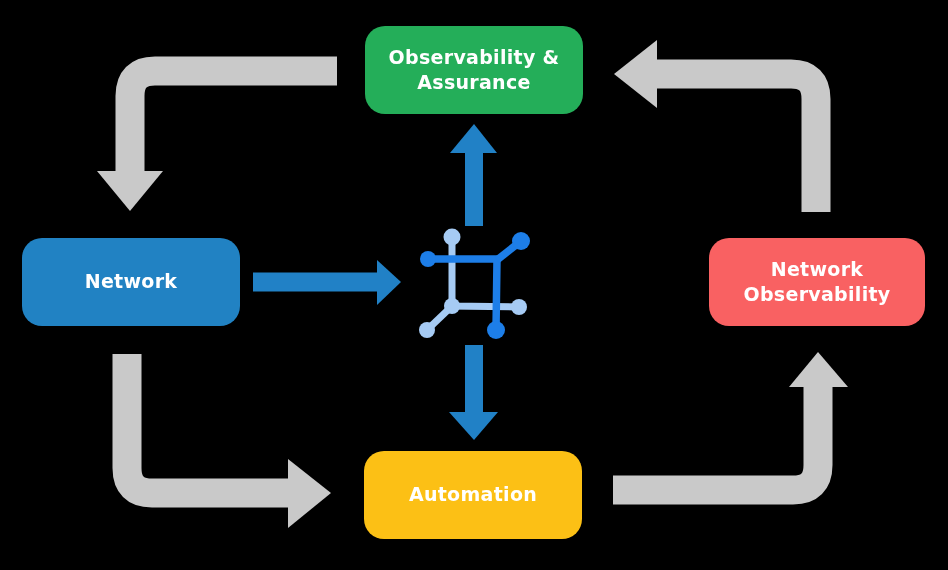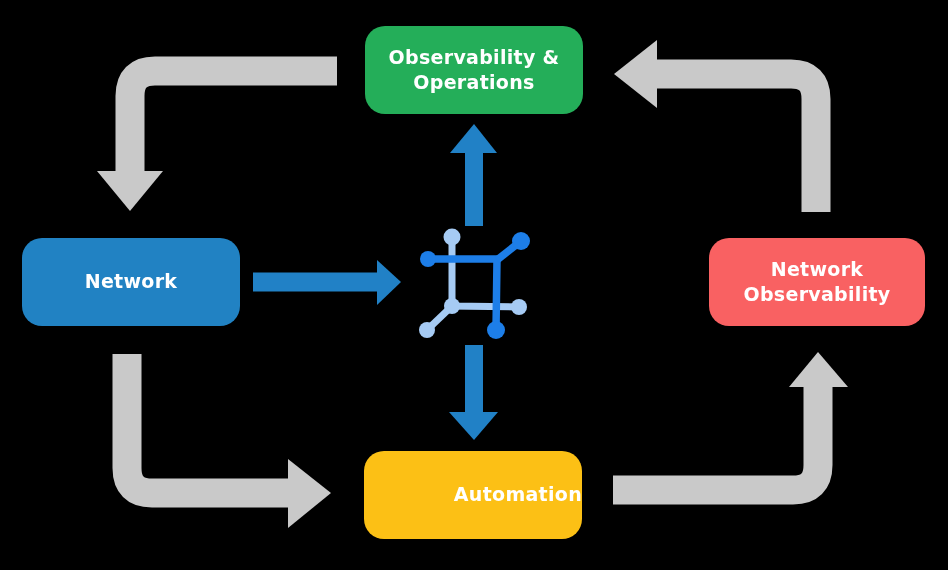--- a/index.html
+++ b/index.html
@@ -107,36 +107,36 @@
         <circle cx="428" cy="259" r="8" stroke="none"></circle>
         <circle cx="521" cy="241" r="9" stroke="none"></circle>
         <circle cx="496" cy="330" r="9" stroke="none"></circle>
       </g>
     </g>
   </svg>
 
   <div class="node node-green" style="background: rgb(36, 174, 89);">
     <div class="node-label" style="color: rgb(255, 255, 255);">
       <span>Observability &amp;</span>
-      <span>Operations</span>
+      <span>Assurance</span>
     </div>
   </div>
 
   <div class="node node-blue" style="background: rgb(33, 130, 195);">
     <div class="node-label" style="color: rgb(255, 255, 255);">
       <span>Network</span>
     </div>
   </div>
 
   <div class="node node-red" style="background: rgb(249, 97, 98);">
     <div class="node-label" style="color: rgb(255, 255, 255);">
       <span>Network</span>
       <span>Observability</span>
     </div>
   </div>
 
-  <div class="node node-yellow" style="background: rgb(252, 192, 21); align-items: flex-end;">
+  <div class="node node-yellow" style="background: rgb(252, 192, 21);">
     <div class="node-label" style="color: rgb(255, 255, 255);">
       <span>Automation</span>
     </div>
   </div>
 
 </div>
 
 </body></html>

